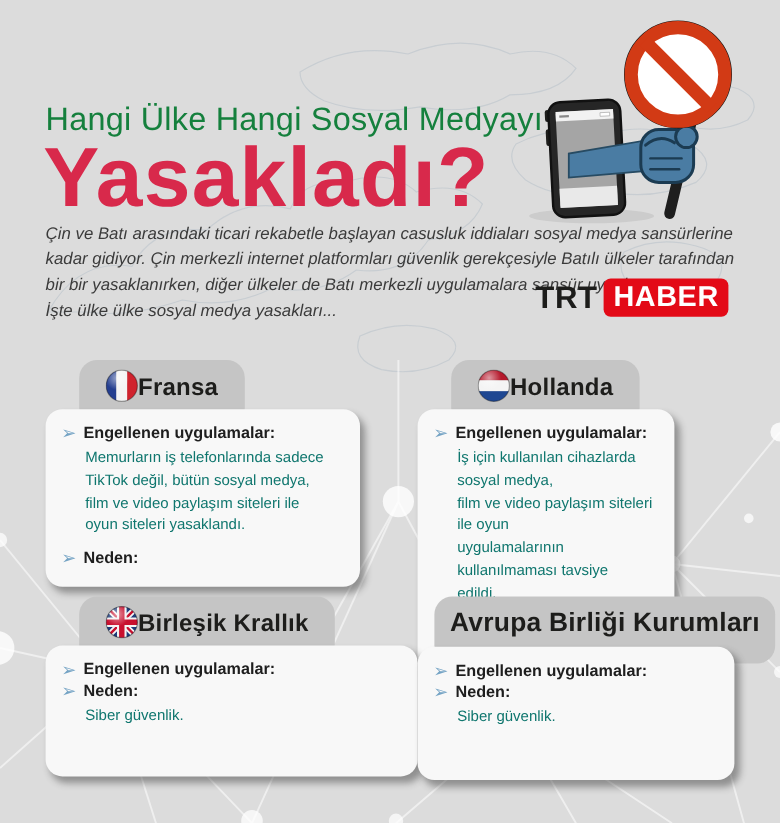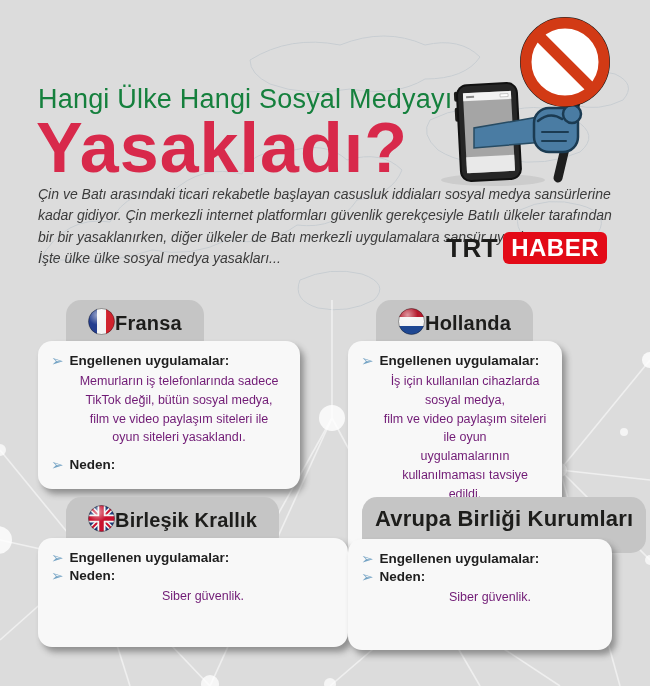--- a/index.html
+++ b/index.html
@@ -36,21 +36,21 @@
   .flag{width:27px;height:27px;flex:0 0 auto;}
   .card-body{position:relative;margin-top:-14px;background:#f8f8f8;border-radius:14px;
     box-shadow:4px 5px 6px rgba(50,50,50,.45);padding:10px 13px 11px;}
   .card-1 .card-body{min-height:127px;}
   .card-2 .card-body{min-height:119px;}
   .card-3 .card-body{min-height:88px;}
   .card-4 .card-body{min-height:90px;}
   .row{display:flex;align-items:baseline;gap:6px;}
   .arrow{font-size:15px;color:var(--arrow-blue,#74a3c4);flex:0 0 auto;transform:translateY(1px);}
   .lbl{font-size:13.5px;font-weight:700;color:#1e1e1e;}
-  .txt{margin:3px 0 8px 20px;font-size:12.5px;color:#701a75;line-height:1.5;white-space:pre-line;text-align:center;}
+  .txt{margin:3px 0 8px 20px;font-size:12.5px;color:#0f766e;line-height:1.5;white-space:pre-line;}
   .txt.last{margin-bottom:0;}
 </style>
 </head>
 <body>
 
 <div class="stage">
 
   <svg class="bg-layer" width="650" height="686" viewBox="0 0 650 686">
     <g fill="none" stroke="#c6ccd1" stroke-width="1" opacity="0.9">
       <path d="M40,260 q25,-45 70,-38 q18,-35 62,-30 q30,-28 70,-18 q10,-25 45,-22 q38,-12 60,8 q35,-10 55,10 q-10,25 -45,30 q-20,30 -60,25 q-30,22 -70,15 q-35,18 -75,10 q-45,15 -80,10 z"></path>

